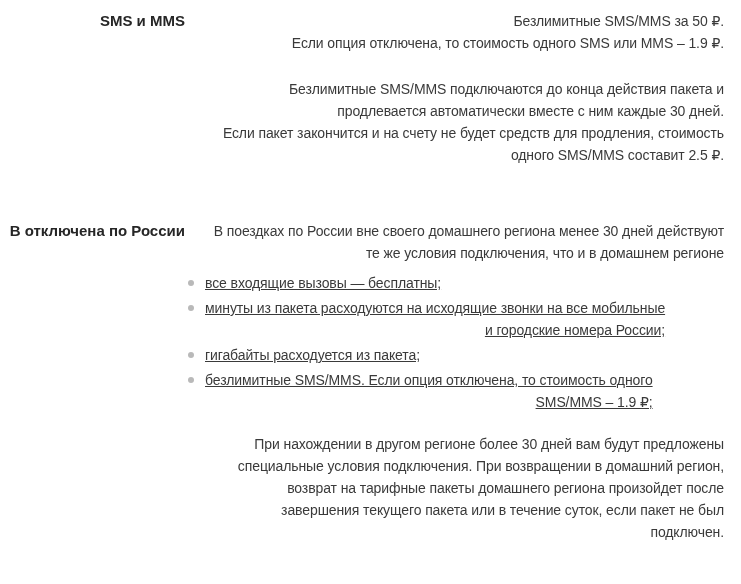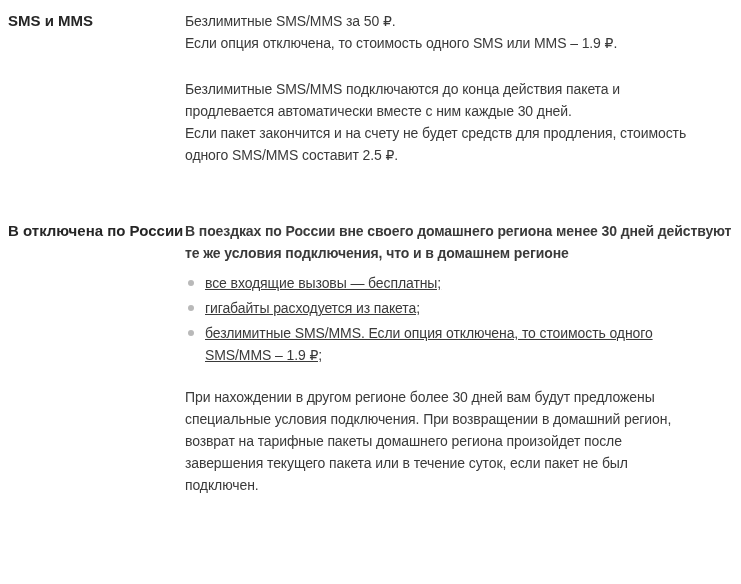--- a/index.html
+++ b/index.html
@@ -7,34 +7,34 @@
     --text_color:#3a3a3a;
     --label_color:#262626;
     --bullet_color:#b9b9b9;
   }
   html,body{margin:0;padding:0;}
   body{
     width:741px;height:584px;overflow:hidden;
     background:var(--background);
     font-family:"Liberation Sans","DejaVu Sans",sans-serif;
   }
-  .page{width:741px;height:584px;box-sizing:border-box;padding-top:10px;}
+  .page{width:741px;height:584px;box-sizing:border-box;padding-top:10px;text-align:right;}
   .row{display:flex;align-items:flex-start;}
   .row + .row{margin-top:54px;}
   .label-col{flex:0 0 185px;width:185px;box-sizing:border-box;padding-left:8px;}
   .label{
     font-weight:bold;font-size:15px;line-height:22px;
     color:var(--label_color);
   }
-  .content-col{flex:1 1 auto;max-width:556px;box-sizing:border-box;padding-right:8px;}
+  .content-col{flex:1 1 auto;max-width:556px;box-sizing:border-box;padding-right:17px;}
   .content-col p{
     margin:0 0 24px;font-size:14px;line-height:22px;
     color:var(--text_color);white-space:pre-line;letter-spacing:-0.1px;
   }
-  .content-col p.intro{margin-bottom:0;font-weight:bold;}
+  .content-col p.intro{margin-bottom:0;}
   .content-col p:last-child{margin-bottom:0;}
   ul.bullets{list-style:none;margin:8px 0 20px;padding:0;}
   li.bullet-item{
     display:flex;align-items:flex-start;
     font-size:14px;line-height:22px;color:var(--text_color);
     margin:0 0 3px;letter-spacing:-0.1px;text-decoration:underline;
   }
   li.bullet-item .dot{
     flex:0 0 auto;width:6px;height:6px;border-radius:50%;
     background:var(--bullet_color);margin:8px 11px 0 3px;
@@ -67,20 +67,25 @@
     <div class="content-col">
       <p class="intro">В поездках по России вне своего домашнего региона менее 30 дней действуют
 те же условия подключения, что и в домашнем регионе</p>
       <ul class="bullets">
         <li class="bullet-item">
           <span class="dot"></span>
           <span class="bullet-text">все входящие вызовы — бесплатны;</span>
         </li>
         <li class="bullet-item">
           <span class="dot"></span>
+          <span class="bullet-text">минуты из пакета расходуются на исходящие звонки на все мобильные
+и городские номера России;</span>
+        </li>
+        <li class="bullet-item">
+          <span class="dot"></span>
           <span class="bullet-text">гигабайты расходуется из пакета;</span>
         </li>
         <li class="bullet-item">
           <span class="dot"></span>
           <span class="bullet-text">безлимитные SMS/MMS. Если опция отключена, то стоимость одного
 SMS/MMS – 1.9 ₽;</span>
         </li>
       </ul>
       <p>При нахождении в другом регионе более 30 дней вам будут предложены
 специальные условия подключения. При возвращении в домашний регион,

